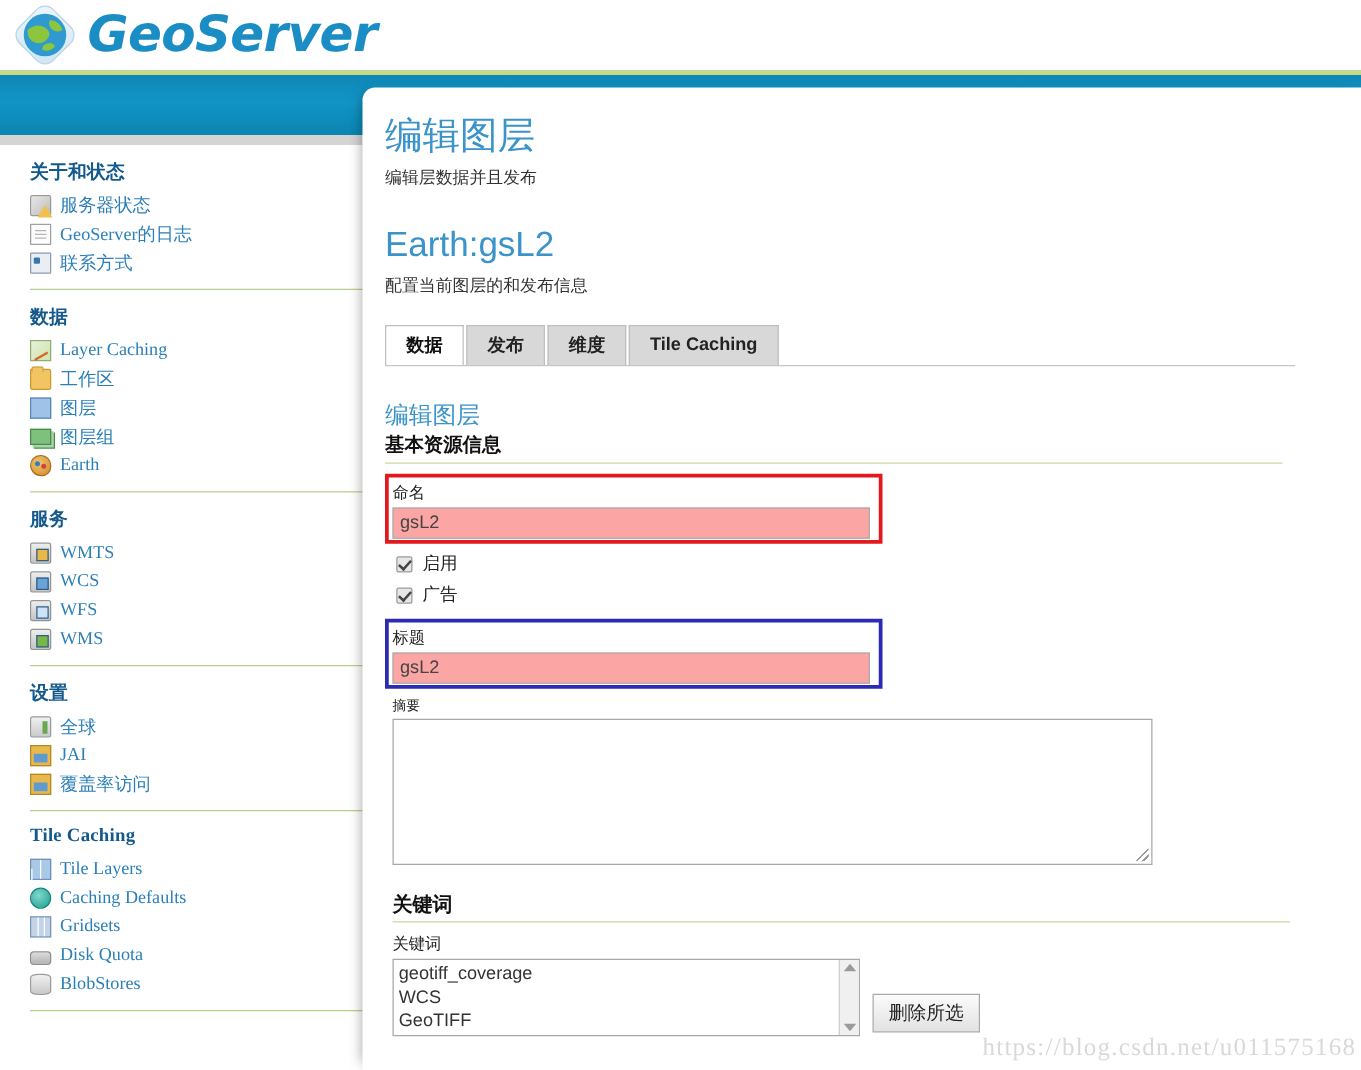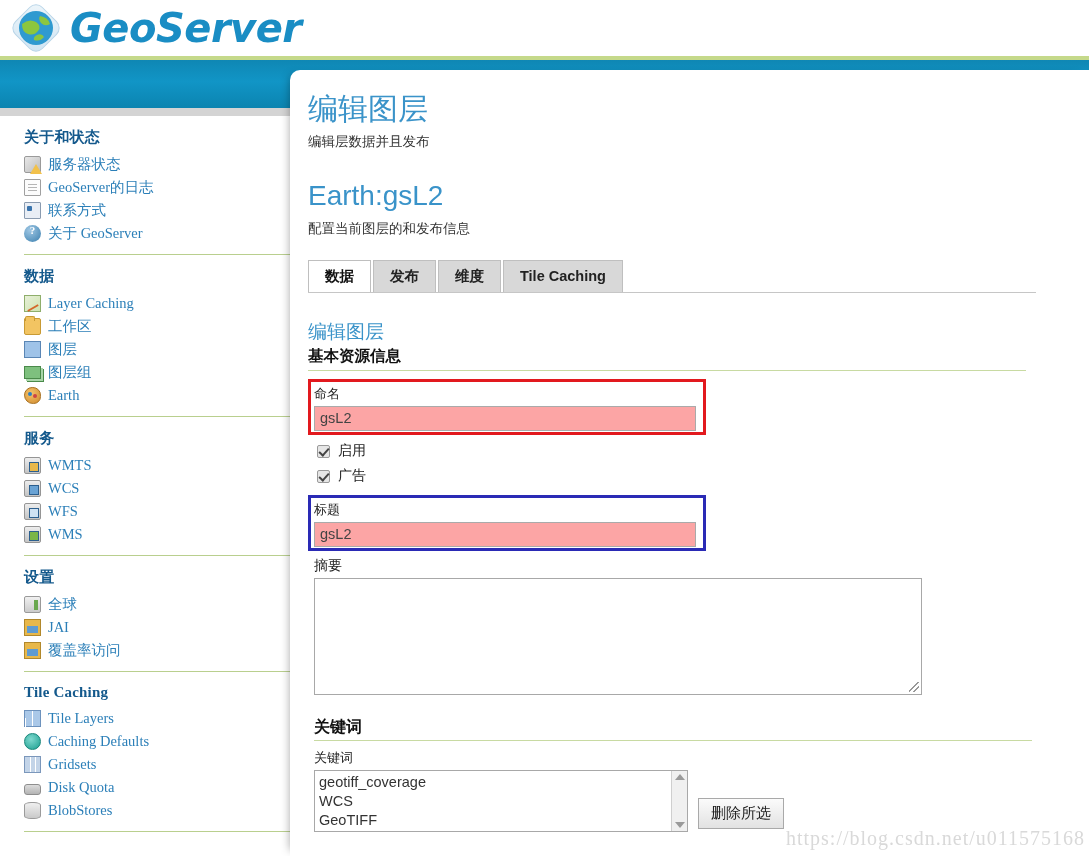--- a/index.html
+++ b/index.html
@@ -155,21 +155,21 @@
   }
   .check-label { font-size: 14px; color: #222; }
 
   .annot-red {
     position: absolute; border: 3px solid #e2191e; pointer-events: none;
   }
   .annot-blue {
     position: absolute; border: 3px solid #2a2ab5; pointer-events: none;
   }
 
-  .ta-label { font-size: 14px; color: #222; margin: 8px 0 3px 0; }
+  .ta-label { font-size: 11px; color: #222; margin: 8px 0 3px 0; }
   .textarea {
     width: 608px; height: 117px; border: 1px solid #a8a8a8;
     background: #fff; position: relative;
   }
   .ta-resize {
     position: absolute; right: 2px; bottom: 2px; width: 10px; height: 10px;
     background:
       linear-gradient(135deg, transparent 45%, #999 45%, #999 55%, transparent 55%),
       linear-gradient(135deg, transparent 70%, #999 70%, #999 80%, transparent 80%);
   }
@@ -239,24 +239,20 @@
           <span class="lbl">服务器状态</span>
         </div>
         <div class="side-item">
           <span class="ico ico-doc"></span>
           <span class="lbl">GeoServer的日志</span>
         </div>
         <div class="side-item">
           <span class="ico ico-contact"></span>
           <span class="lbl">联系方式</span>
         </div>
-        <div class="side-item">
-          <span class="ico ico-about"></span>
-          <span class="lbl">关于 GeoServer</span>
-        </div>
         <div class="side-sep"></div>
       </div>
       <div class="side-section">
         <div class="side-title">数据</div>
         <div class="side-item">
           <span class="ico ico-preview"></span>
           <span class="lbl">Layer Caching</span>
         </div>
         <div class="side-item">
           <span class="ico ico-folder"></span>

